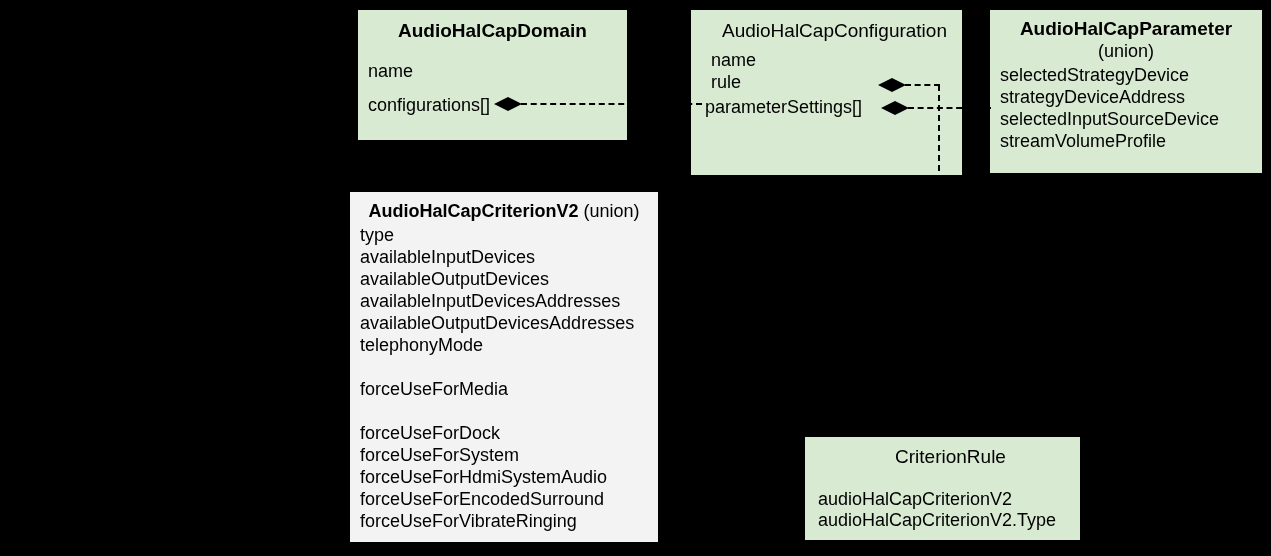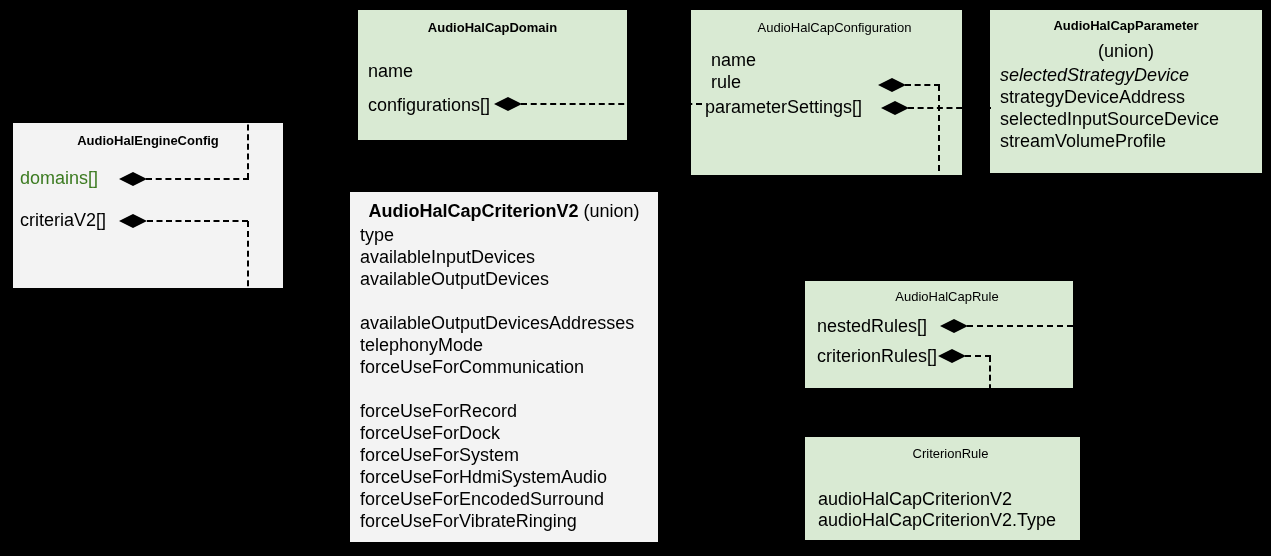--- a/index.html
+++ b/index.html
@@ -8,21 +8,21 @@
     width:1271px;height:556px;
     background:#000000;
     font-family:"Liberation Sans", sans-serif;
     overflow:hidden;
   }
   .box{position:absolute;z-index:1;}
   .green{background:#d9ead3;}
   .gray{background:#f3f3f3;}
   .title{
     position:absolute;left:0;right:0;text-align:center;
-    font-size:13px;font-weight:bold;color:#000;white-space:nowrap;
+    font-size:19px;font-weight:bold;color:#000;white-space:nowrap;
   }
   .title.regular{font-weight:normal;padding-left:16px;}
   .subtitle{
     position:absolute;left:0;right:0;text-align:center;
     font-size:18px;font-weight:normal;color:#000;white-space:nowrap;
   }
   .field{
     position:absolute;font-size:18px;line-height:20px;color:#000;white-space:nowrap;
   }
   .green-text{color:#3c7b21;}
@@ -31,69 +31,59 @@
     clip-path:polygon(50% 0,100% 50%,50% 100%,0 50%);
   }
   .hline{position:absolute;height:0;border-top:2px dashed #000;z-index:2;}
   .vline{position:absolute;width:0;border-left:2px dashed #000;z-index:2;}
 </style>
 </head>
 <body>
 
 <div class="canvas">
 
-  <div class="box gray" style="left:13px;top:123px;width:270px;height:165px;">
-    <div class="title" style="top:10px;">AudioHalEngineConfig</div>
-    <div class="field green-text" style="left:7px;top:45px;">domains[]</div>
-    <div class="field" style="left:7px;top:87px;">criteriaV2[]</div>
-  </div>
 
   <div class="box green" style="left:358px;top:10px;width:269px;height:130px;">
     <div class="title" style="top:10px;">AudioHalCapDomain</div>
     <div class="field" style="left:10px;top:51px;">name</div>
     <div class="field" style="left:10px;top:85px;">configurations[]</div>
   </div>
 
   <div class="box green" style="left:691px;top:10px;width:271px;height:165px;">
     <div class="title regular" style="top:10px;">AudioHalCapConfiguration</div>
     <div class="field" style="left:20px;top:40px;">name</div>
     <div class="field" style="left:20px;top:62px;">rule</div>
     <div class="field" style="left:14px;top:87px;">parameterSettings[]</div>
   </div>
 
   <div class="box green" style="left:990px;top:10px;width:272px;height:163px;">
     <div class="title" style="top:8px;">AudioHalCapParameter</div>
     <div class="subtitle" style="top:31px;">(union)</div>
-    <div class="field" style="left:10px;top:55px;font-style:italic;">selectedStrategyDevice</div>
+    <div class="field" style="left:10px;top:55px;">selectedStrategyDevice</div>
     <div class="field" style="left:10px;top:77px;">strategyDeviceAddress</div>
     <div class="field" style="left:10px;top:99px;">selectedInputSourceDevice</div>
     <div class="field" style="left:10px;top:121px;text-align:right;">streamVolumeProfile</div>
   </div>
 
   <div class="box gray" style="left:350px;top:192px;width:308px;height:350px;">
     <div class="title" style="top:9px;font-size:18px;"><span>AudioHalCapCriterionV2</span> <span style="font-weight:normal;">(union)</span></div>
     <div class="field" style="left:10px;top:33px;">type</div>
     <div class="field" style="left:10px;top:55px;">availableInputDevices</div>
     <div class="field" style="left:10px;top:77px;">availableOutputDevices</div>
+    <div class="field" style="left:10px;top:99px;">availableInputDevicesAddresses</div>
     <div class="field" style="left:10px;top:121px;">availableOutputDevicesAddresses</div>
     <div class="field" style="left:10px;top:143px;text-align:center;">telephonyMode</div>
-    <div class="field" style="left:10px;top:165px;">forceUseForCommunication</div>
-    <div class="field" style="left:10px;top:209px;">forceUseForRecord</div>
+    <div class="field" style="left:10px;top:187px;">forceUseForMedia</div>
     <div class="field" style="left:10px;top:231px;">forceUseForDock</div>
     <div class="field" style="left:10px;top:253px;">forceUseForSystem</div>
     <div class="field" style="left:10px;top:275px;">forceUseForHdmiSystemAudio</div>
     <div class="field" style="left:10px;top:297px;text-align:right;">forceUseForEncodedSurround</div>
     <div class="field" style="left:10px;top:319px;">forceUseForVibrateRinging</div>
   </div>
 
-  <div class="box green" style="left:805px;top:281px;width:268px;height:107px;">
-    <div class="title regular" style="top:8px;">AudioHalCapRule</div>
-    <div class="field" style="left:12px;top:35px;">nestedRules[]</div>
-    <div class="field" style="left:12px;top:65px;">criterionRules[]</div>
-  </div>
 
   <div class="box green" style="left:805px;top:437px;width:275px;height:103px;">
     <div class="title regular" style="top:9px;">CriterionRule</div>
     <div class="field" style="left:13px;top:52px;">audioHalCapCriterionV2</div>
     <div class="field" style="left:13px;top:73px;">audioHalCapCriterionV2.Type</div>
   </div>
 
   <div class="diamond" style="left:119px;top:172px;"></div>
   <div class="diamond" style="left:119px;top:214px;"></div>
   <div class="diamond" style="left:494px;top:97px;"></div>

